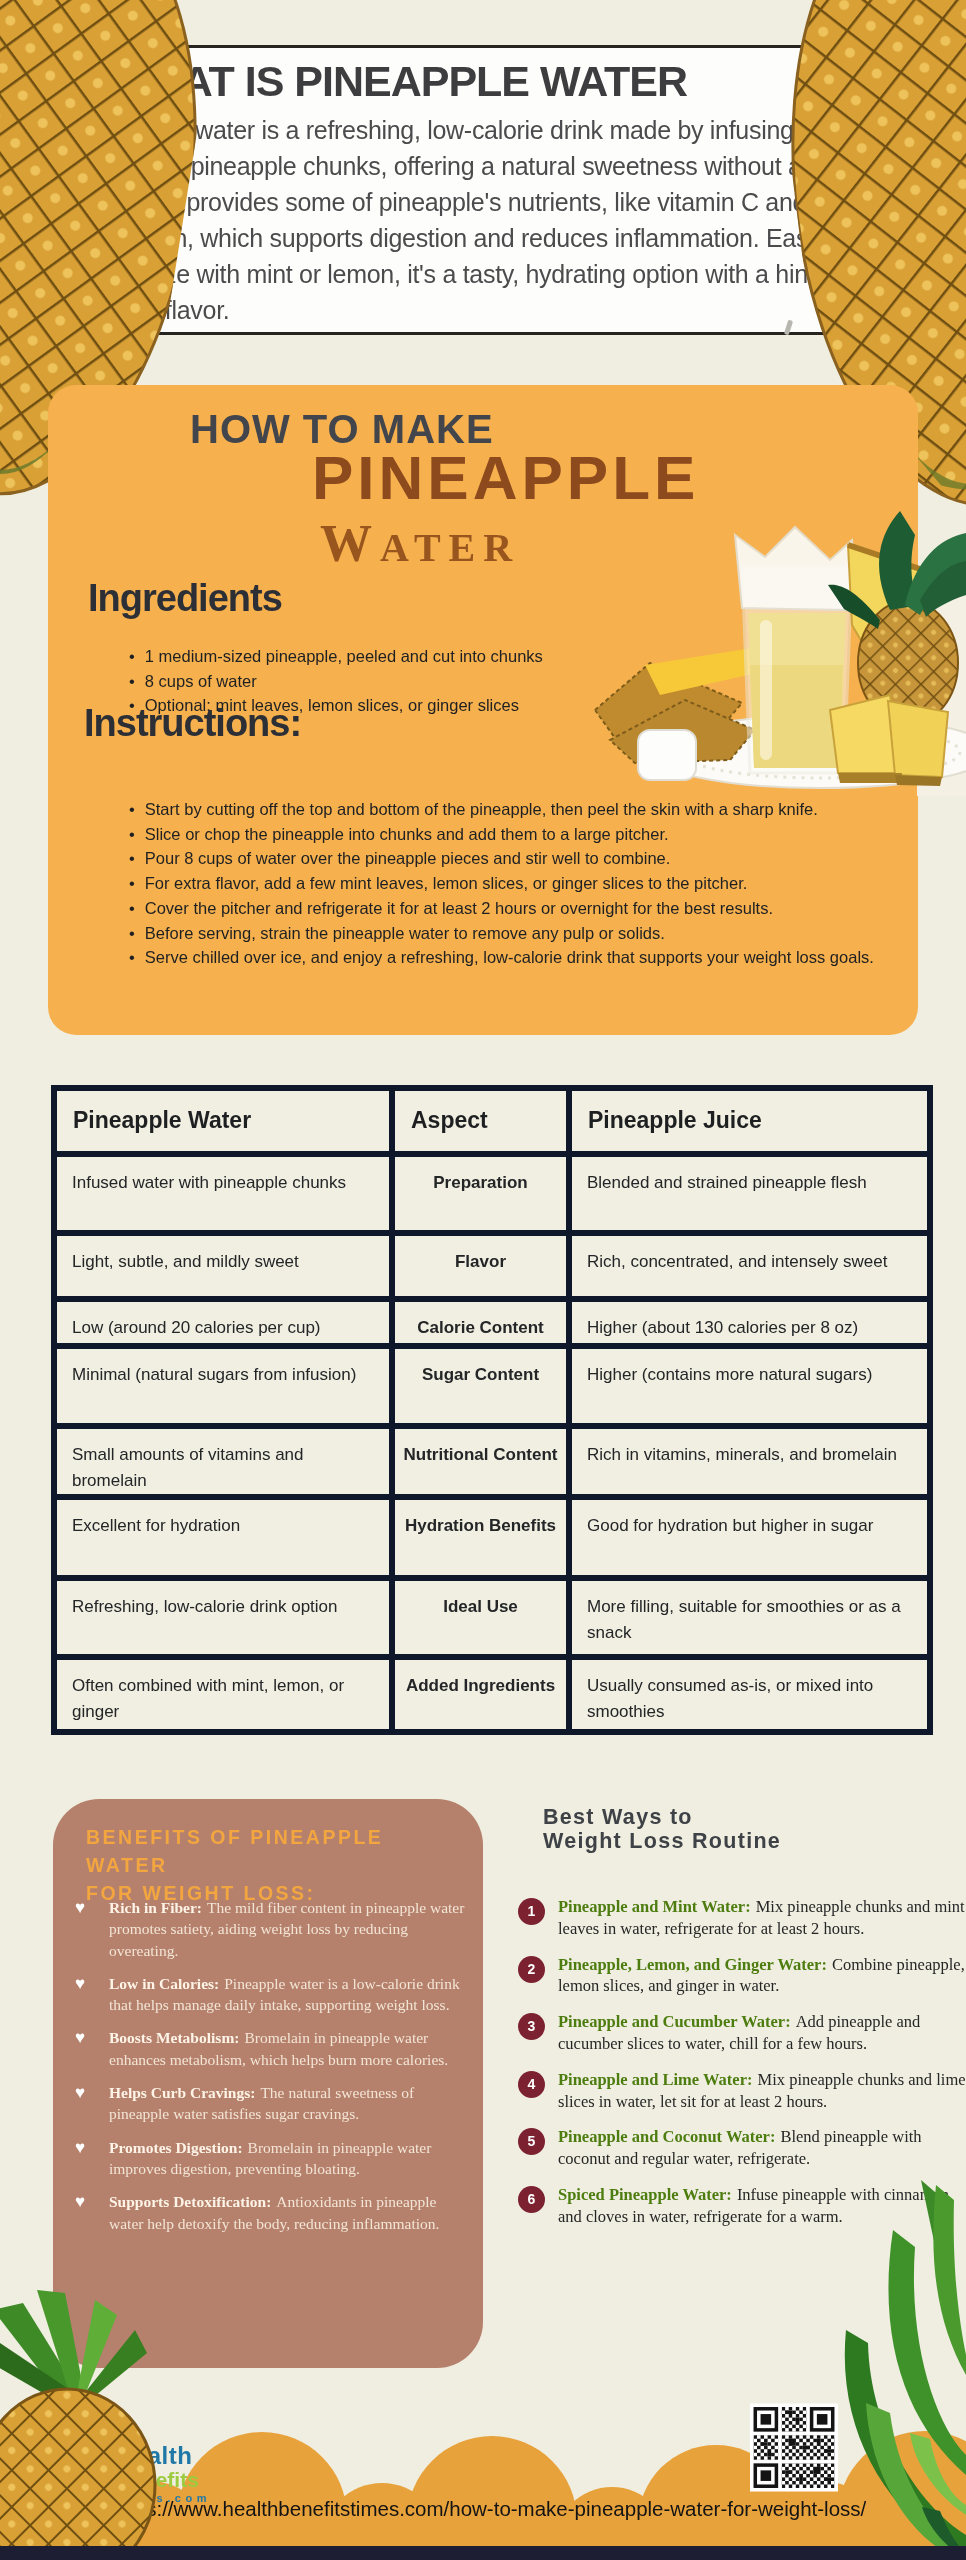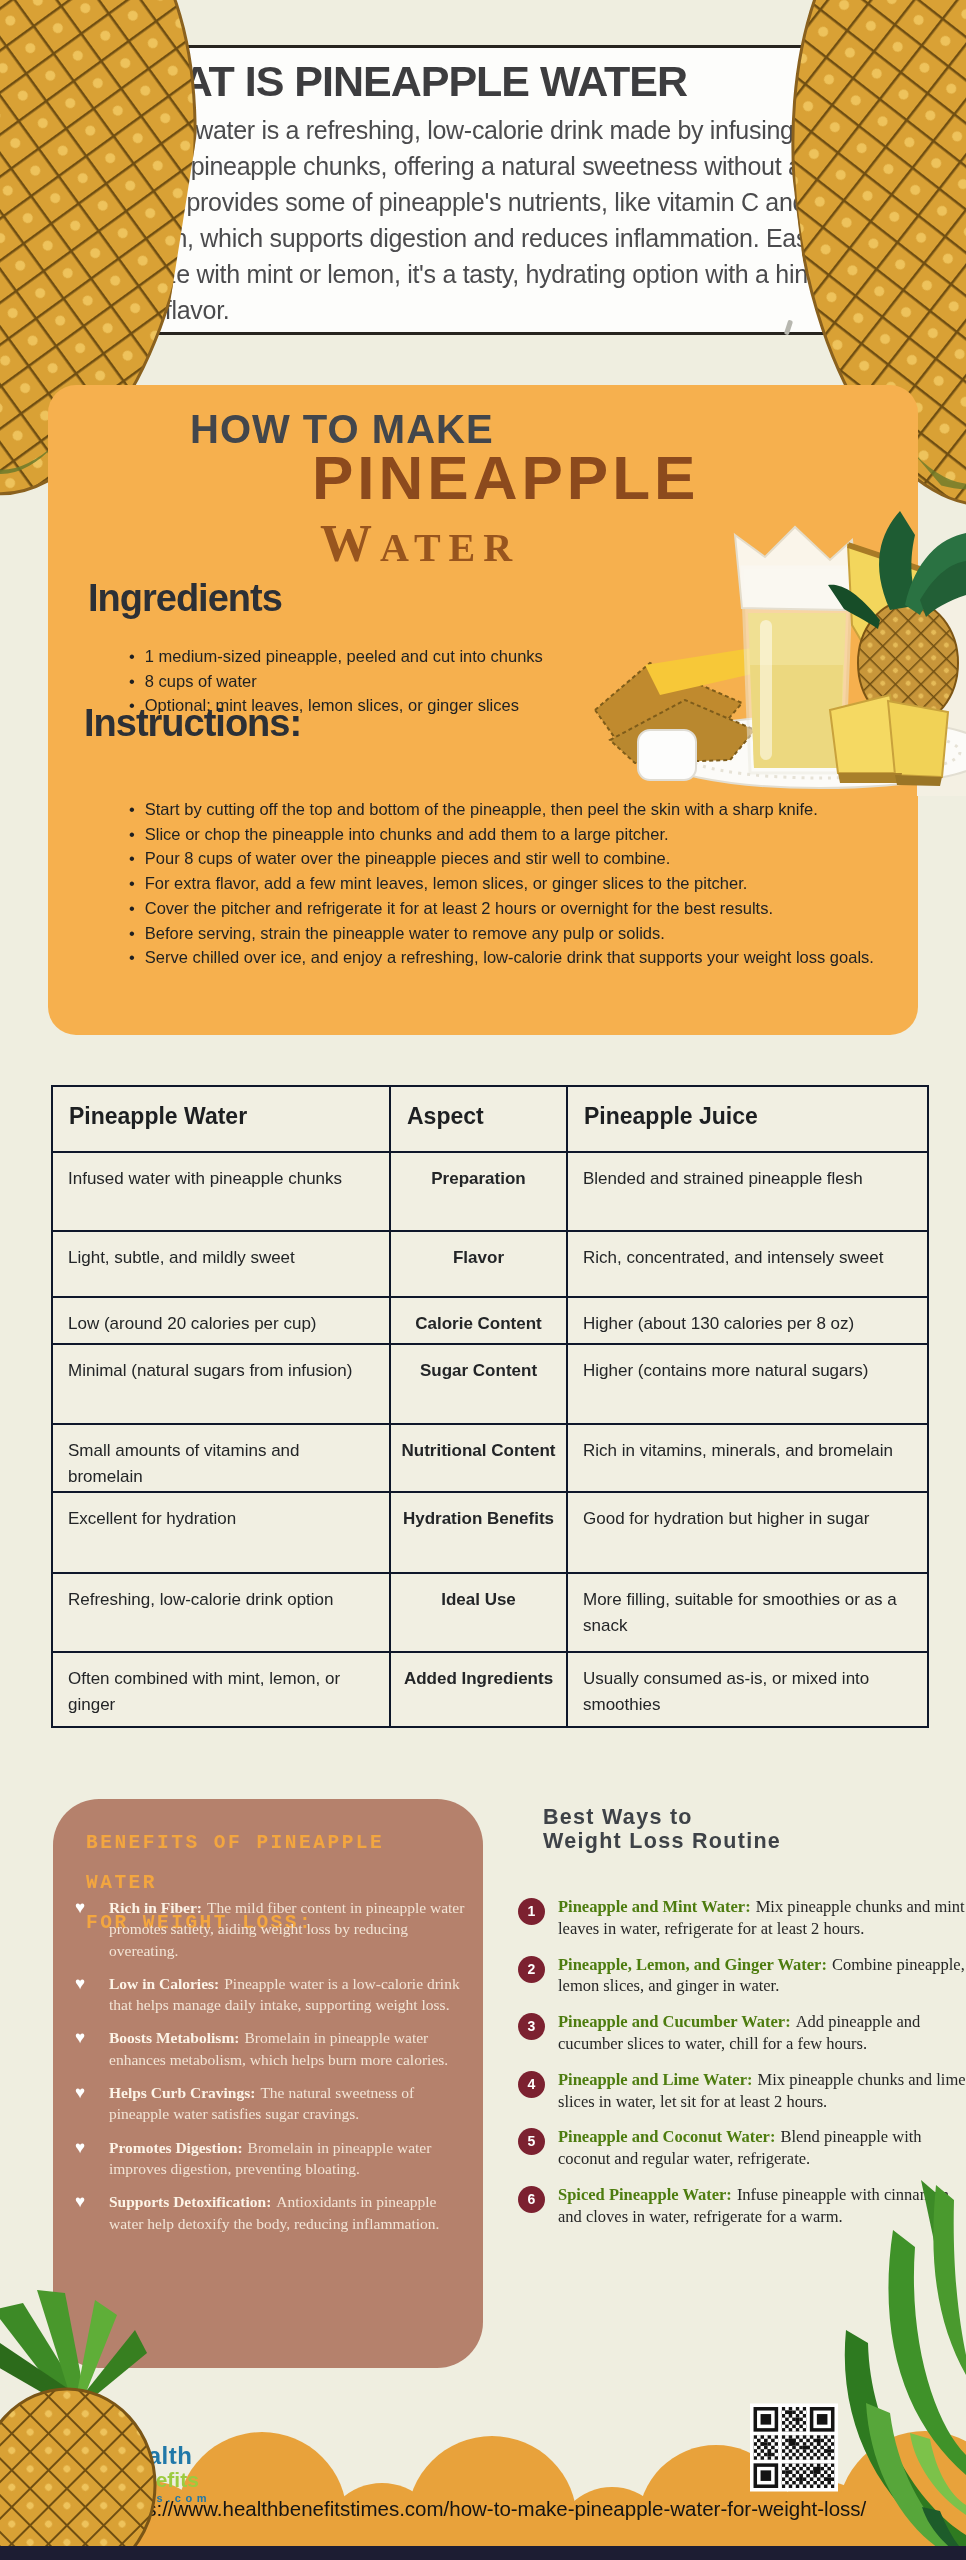--- a/index.html
+++ b/index.html
@@ -22,29 +22,29 @@
   .sec-head{font-size:38px;font-weight:bold;letter-spacing:-1px;color:#2c3036;}
   .ing-head{left:88px;top:577px;}
   .ins-head{left:84px;top:702px;}
   ul.blist{left:125px;margin:4px;padding:0;list-style:none;color:#1e2022;font-size:16.5px;line-height:24.7px;}
   ul.blist li::before{content:"•";margin-right:10px;}
   .ing-list{top:640px;width:580px;}
   .ins-list{top:793px;width:800px;}
 
   
   table.cmp{position:absolute;left:51px;top:1085px;width:876px;border-collapse:collapse;background:#f1efe2;table-layout:fixed;}
-  .cmp th,.cmp td{border:2px solid #0f172a;vertical-align:top;box-sizing:border-box;}
+  .cmp th,.cmp td{border:6px solid #0f172a;vertical-align:top;box-sizing:border-box;}
   .cmp th{font-size:23px;font-weight:bold;color:#1d1f21;text-align:left;padding:16px 16px 0 16px;height:66px;}
   .cmp td{font-size:17px;line-height:26px;color:#232527;padding:13px 15px 0 15px;}
   .cmp td.mid{font-weight:bold;text-align:center;padding:13px 6px 0 6px;}
 
   
   .benefits-box{left:53px;top:1799px;width:430px;height:569px;background:#b5816c;border-radius:46px;}
-  .ben-head{left:86px;top:1823px;width:370px;font-family:Liberation Mono, monospace;font-weight:bold;font-size:19.5px;
-            line-height:40px;letter-spacing:2.5px;color:#f3a640;}
+  .ben-head{left:86px;top:1823px;width:370px;font-family:Liberation Sans, sans-serif;font-weight:bold;font-size:19.5px;
+            line-height:28px;letter-spacing:2.5px;color:#f3a640;}
   .ben-items{left:75px;top:1897px;width:392px;}
   .ben-item{display:flex;margin-bottom:12px;}
   .heart{flex:none;width:34px;color:#ffffff;font-size:17px;line-height:21px;}
   .heart::before{content:"\2665";}
   .ben-text{font-family:"Liberation Serif",serif;font-size:15.5px;line-height:21.3px;color:#f3e5d6;}
   .ben-text .lead{font-weight:bold;color:#fdf4e7;margin-right:5px;}
 
   
   .bw-head{left:543px;top:1805px;width:420px;font-size:21.5px;font-weight:bold;letter-spacing:1.3px;
            line-height:24px;color:#3e4247;}

